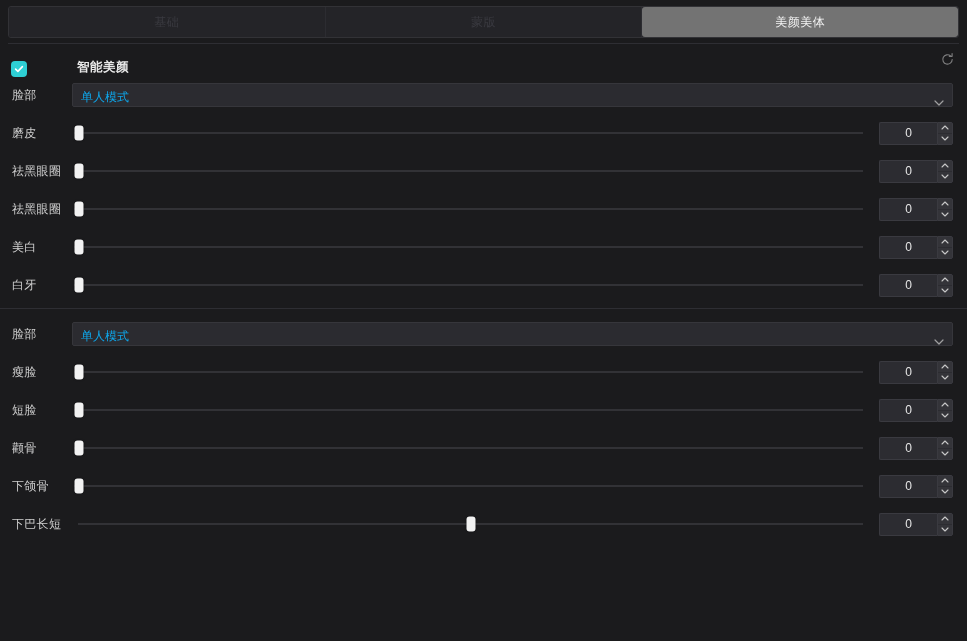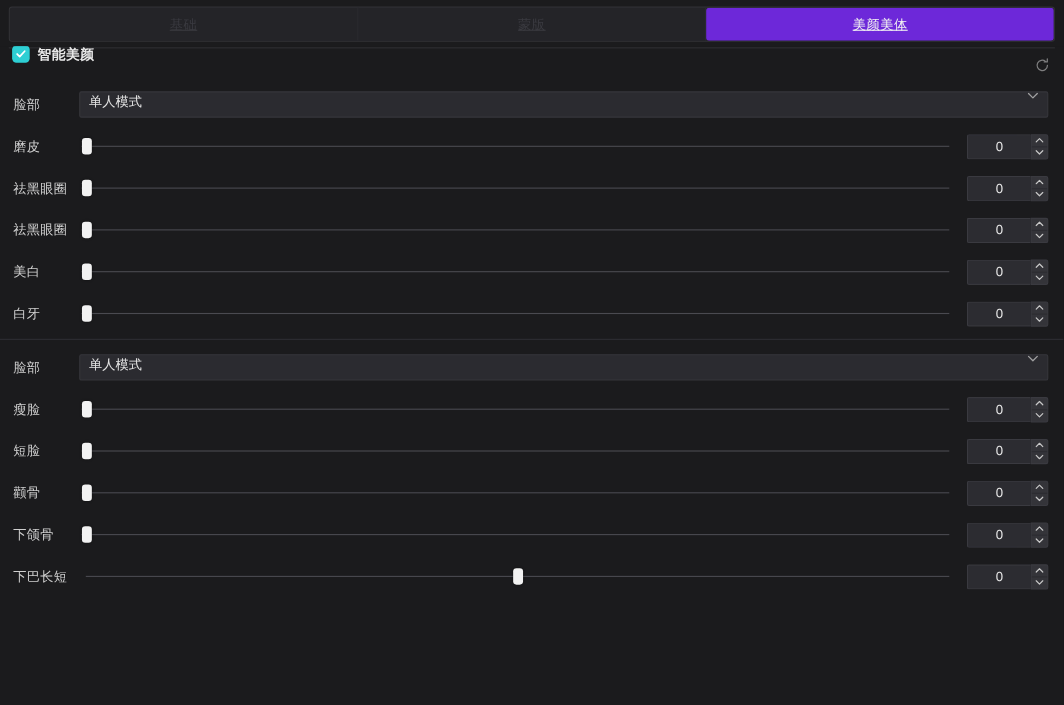--- a/index.html
+++ b/index.html
@@ -48,25 +48,24 @@
     justify-content: center;
     font-size: 12px;
     letter-spacing: 0.5px;
     color: #3a3a40;
     background: #242428;
     border-right: 1px solid #2c2c31;
     cursor: pointer;
     user-select: none;
     height: 100%;
     box-sizing: border-box;
-    text-decoration: underline;
   }
   .tab:last-child { border-right: none; }
   .tab.active {
-    background: #6d28d9;
+    background: #737373;
     color: #f2f2f2;
     border-radius: 3px;
   }
 
   .tabbar-underline {
     height: 1px;
     background: #2e2e33;
     margin: 5px 0 0 0;
   }
 
@@ -74,24 +73,25 @@
   .content {
     flex: 1 1 auto;
     overflow: hidden;
     position: relative;
   }
 
   
   .section { padding: 0; }
   .section-header {
     display: flex;
-    align-items: flex-start;
+    align-items: flex-end;
     height: 34px;
     padding: 0 14px 0 12px;
     position: relative;
+    gap: 43px;
   }
   .chk {
     width: 14px;
     height: 14px;
     border-radius: 3px;
     background: #2ecfd4;
     display: inline-flex;
     align-items: center;
     justify-content: center;
     flex: 0 0 auto;
@@ -148,24 +148,24 @@
   }
 
   
   .select {
     flex: 1 1 auto;
     height: 24px;
     background: #2b2b30;
     border: 1px solid #36363b;
     border-radius: 2px;
     display: flex;
-    align-items: flex-start;
+    align-items: flex-end;
     padding: 0 8px;
     font-size: 12px;
-    color: #e5e5e5;
+    color: #0ea5e9;
     position: relative;
     cursor: pointer;
     box-sizing: border-box;
     margin-left: 8px;
   }
   .select .value { flex: 1 1 auto; }
   .select .chev { opacity: 0.8; display: flex; align-items: center;}
 
   
   .subhead {

